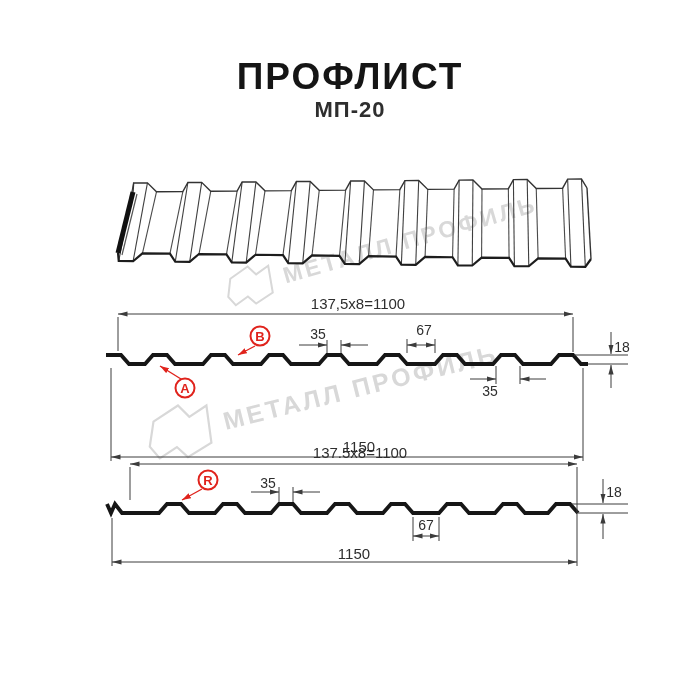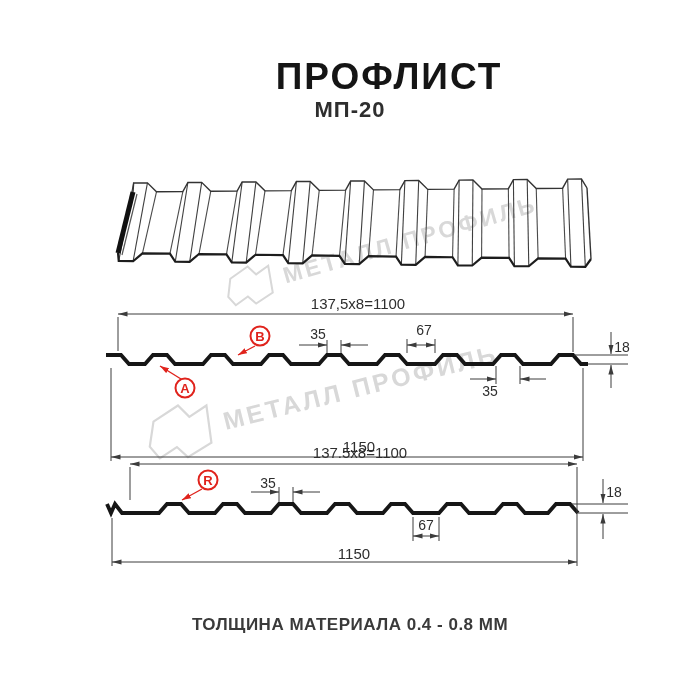--- a/index.html
+++ b/index.html
@@ -162,30 +162,29 @@
     </g>
   </svg>
 
   <div class="redcircle" style="left:260px;top:336px;"></div>
   <div class="lbl circ-letter" style="left:260px;top:336px;">B</div>
   <div class="redcircle" style="left:185px;top:388px;"></div>
   <div class="lbl circ-letter" style="left:185px;top:388px;">A</div>
   <div class="redcircle" style="left:208px;top:480px;"></div>
   <div class="lbl circ-letter" style="left:208px;top:480px;">R</div>
 
-  <div class="lbl title" style="left:350px;top:77px;margin-left:39px;">ПРОФЛИСТ</div>
+  <div class="lbl title" style="left:350px;top:77px;">ПРОФЛИСТ</div>
   <div class="lbl subtitle" style="left:350px;top:110px;">МП-20</div>
 
   <div class="lbl dim-big" style="left:350px;top:303px;">137,5x8=1100</div>
   <div class="lbl dim" style="left:318px;top:334px;">35</div>
   <div class="lbl dim" style="left:424px;top:330px;">67</div>
   <div class="lbl dim" style="left:622px;top:347px;">18</div>
   <div class="lbl dim" style="left:490px;top:391px;">35</div>
   <div class="lbl dim-big" style="left:351px;top:446px;">1150</div>
 
   <div class="lbl dim-big" style="left:352px;top:452px;">137.5x8=1100</div>
   <div class="lbl dim" style="left:268px;top:483px;">35</div>
   <div class="lbl dim" style="left:426px;top:525px;">67</div>
   <div class="lbl dim" style="left:614px;top:492px;">18</div>
   <div class="lbl dim-big" style="left:346px;top:553px;">1150</div>
 
-  <div class="lbl footer-note" style="left:350px;top:625px;">ТОЛЩИНА МАТЕРИАЛА 0.4 - 0.8 ММ</div>
 </div>
 
 </body></html>

